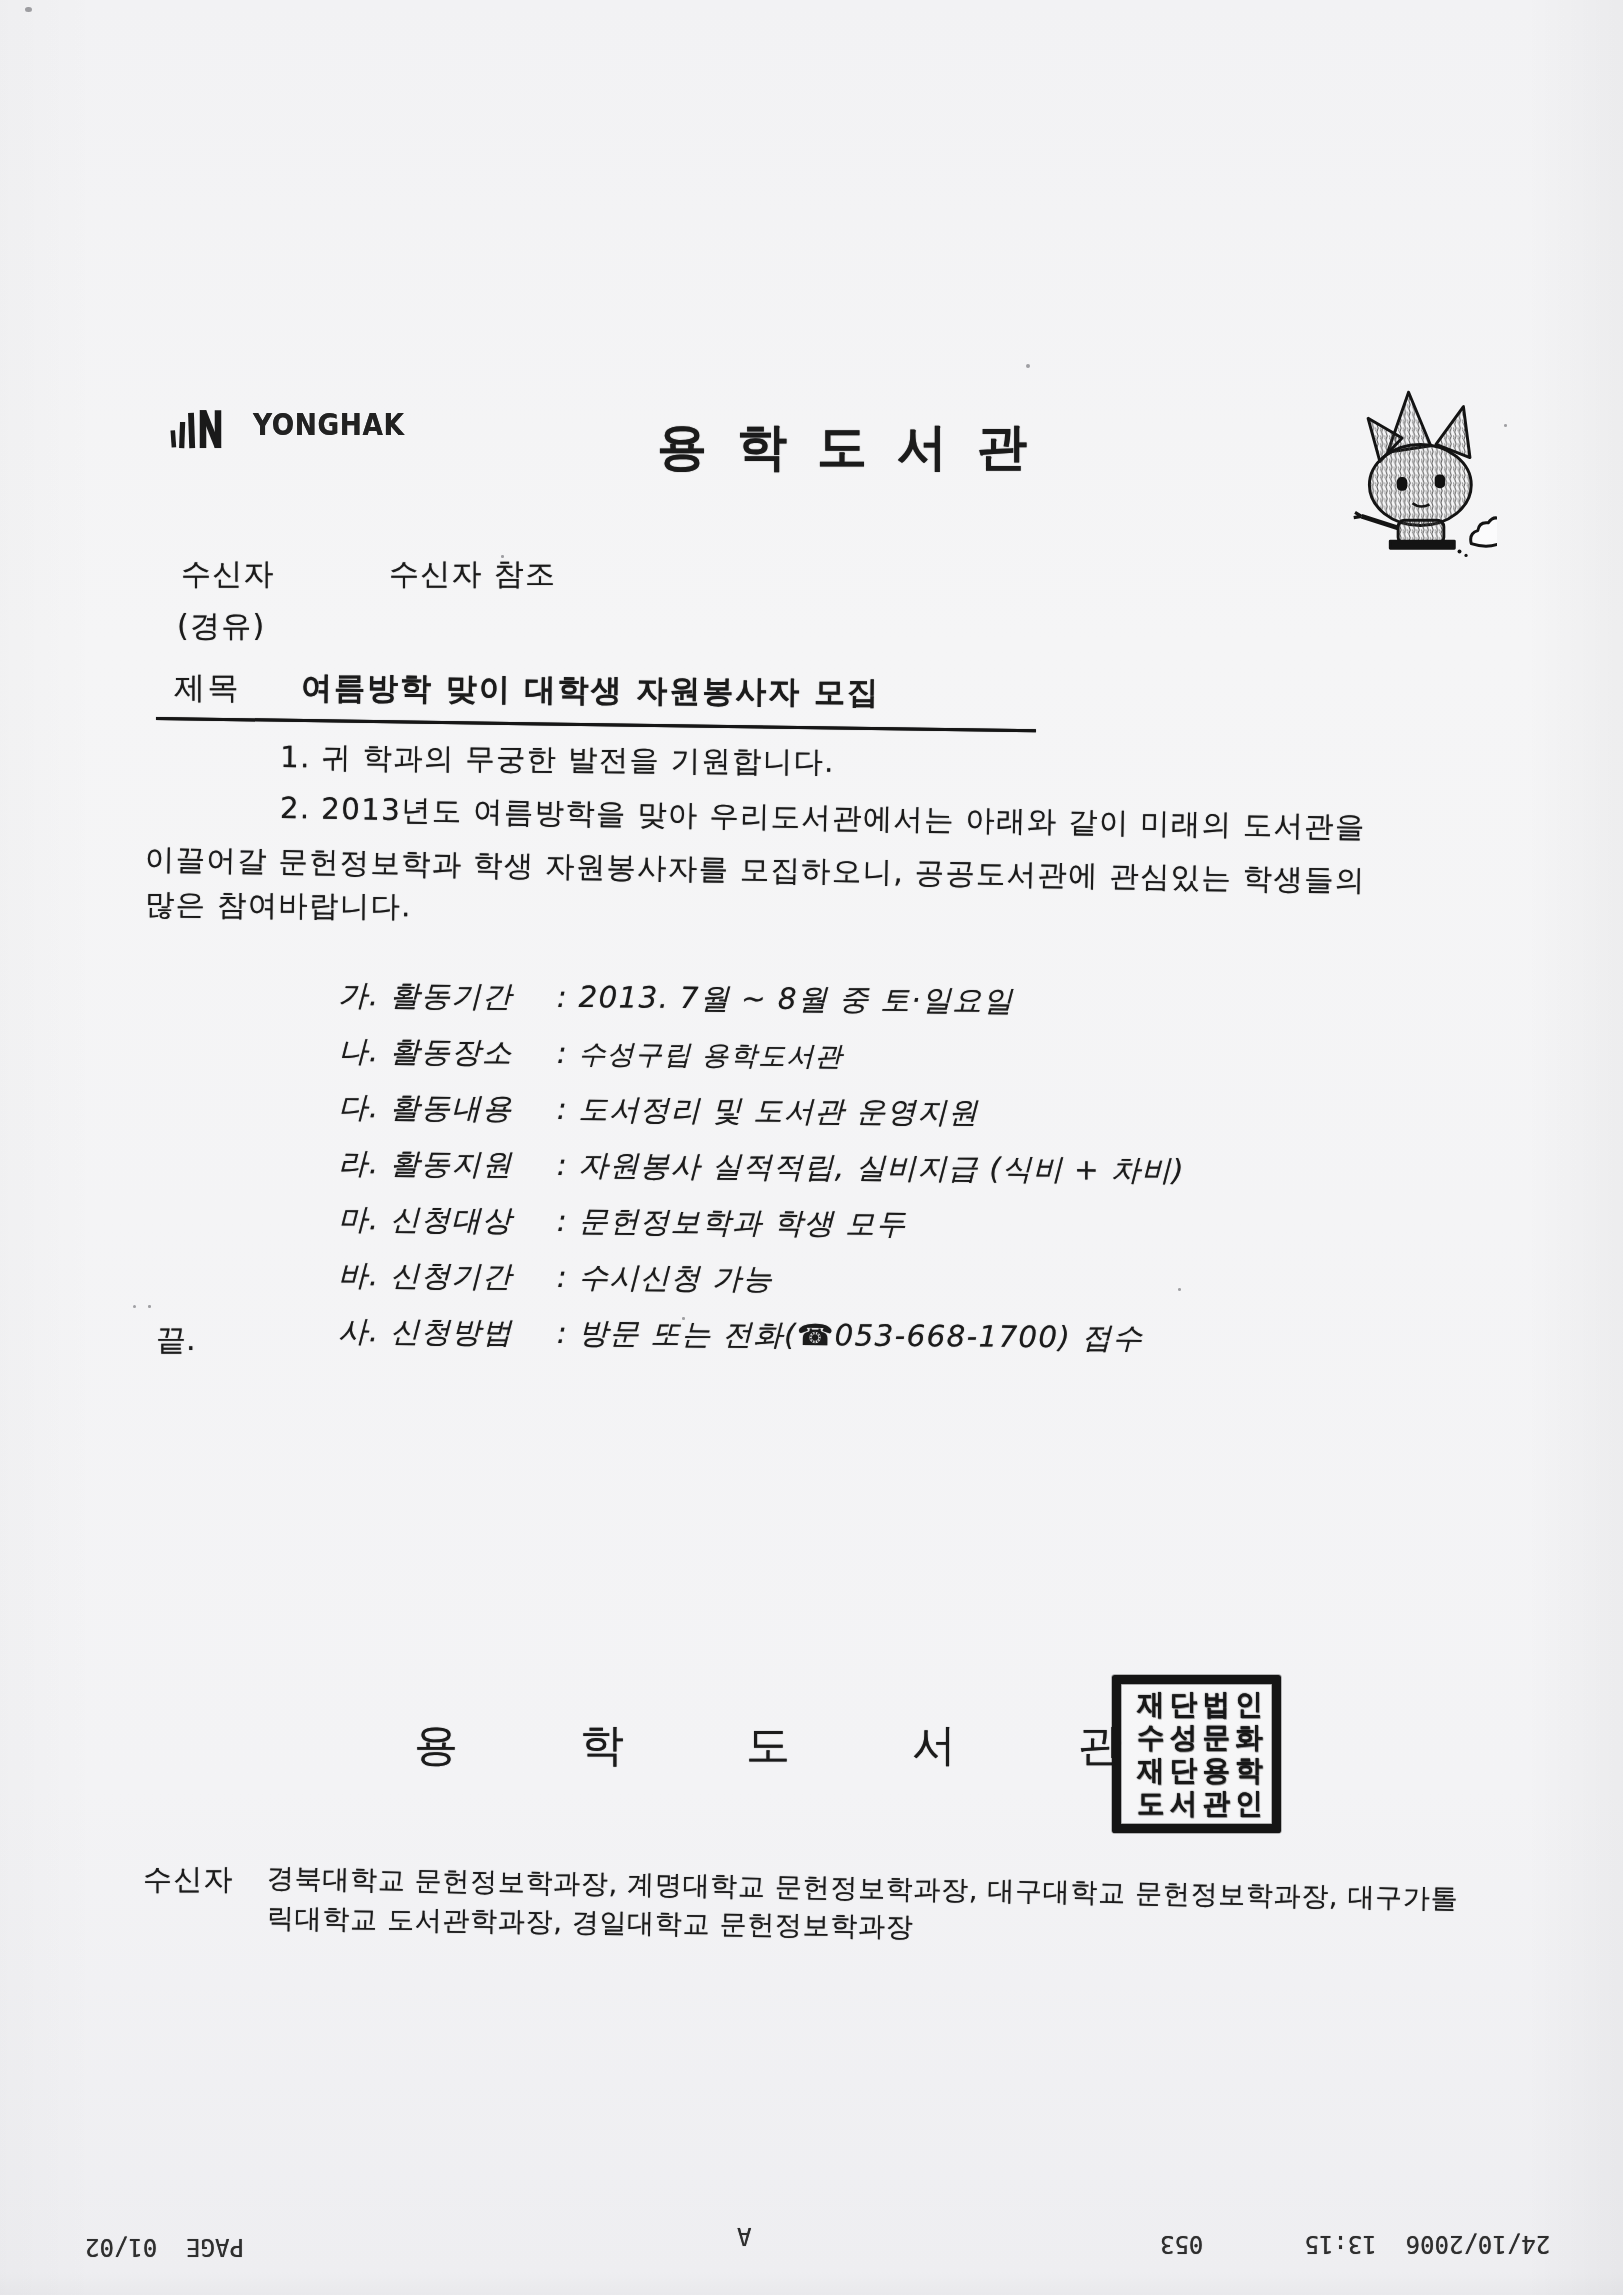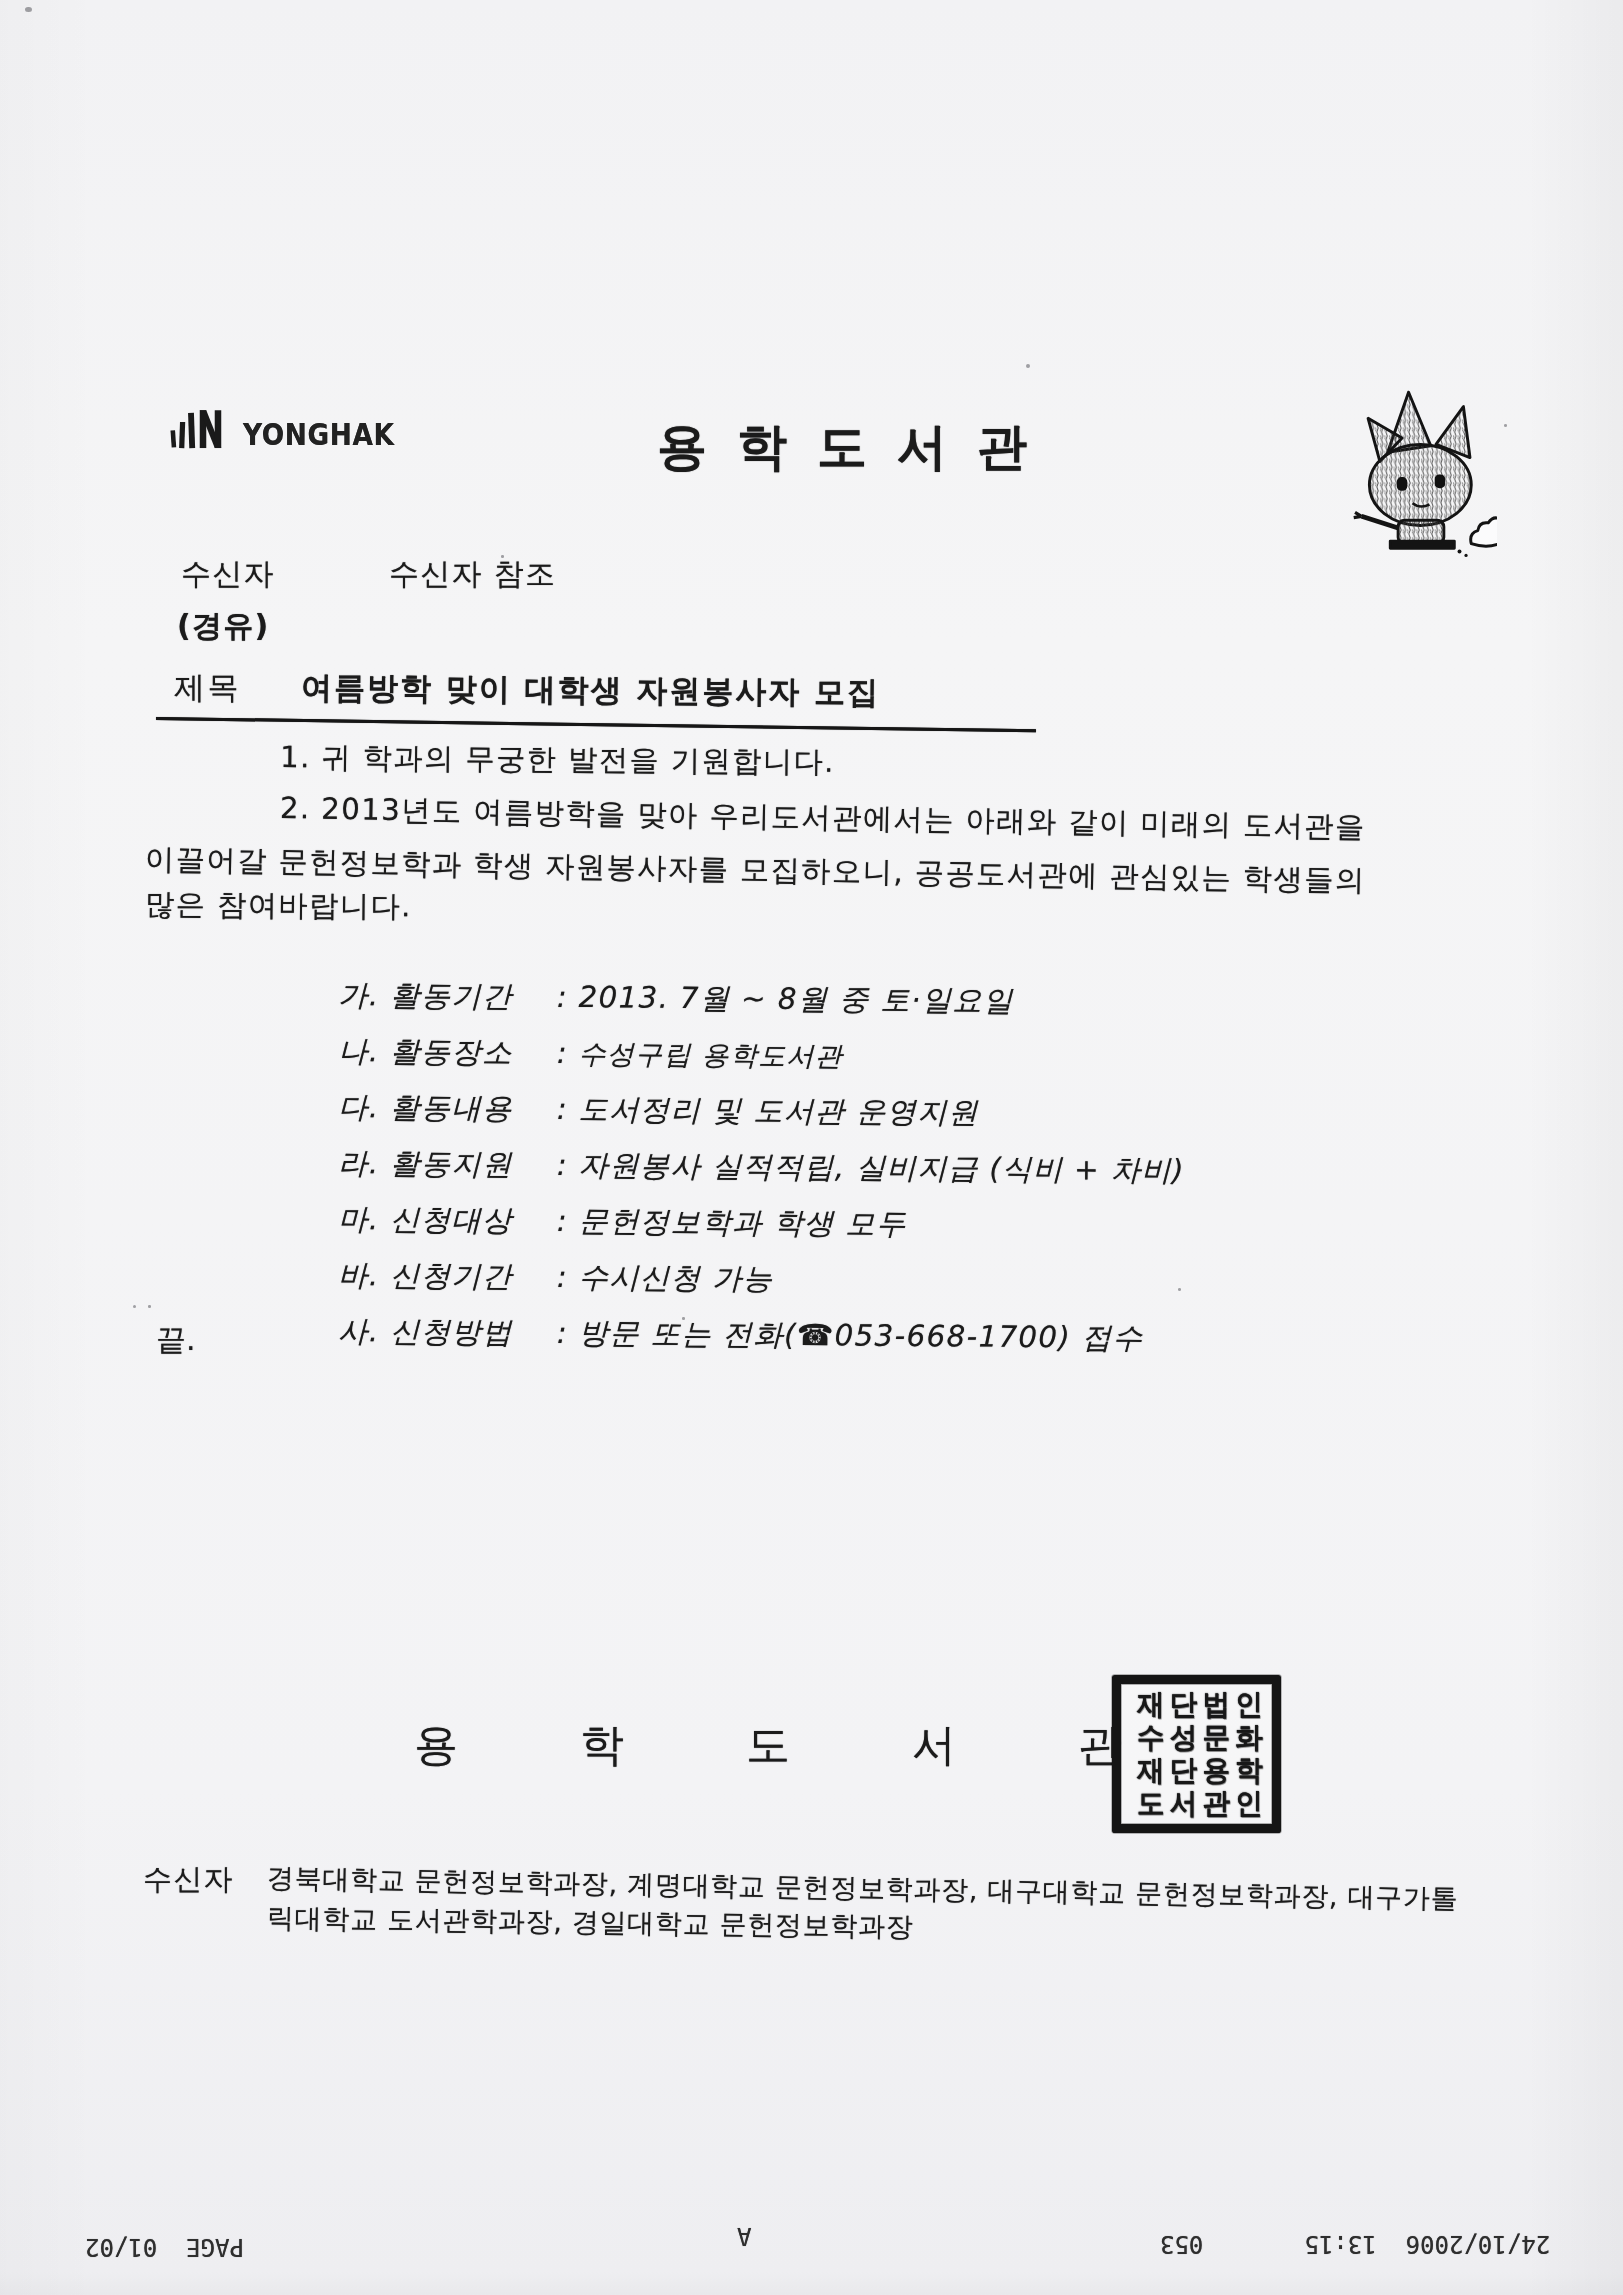--- a/index.html
+++ b/index.html
@@ -19,30 +19,30 @@
       linear-gradient(90deg, rgba(0,0,0,.015) 0%, rgba(0,0,0,0) 6%, rgba(0,0,0,0) 94%, rgba(0,0,0,.03) 100%),
       linear-gradient(180deg, #f2f2f4 0%, #f5f5f6 28%, #f3f3f5 78%, #eeeef1 99%, #e9e9ec 100%);
   }
   .abs{position:absolute;}
   .ink{color:var(--ink);text-shadow:0 0 0.9px rgba(25,25,25,.65);}
   .sk05{transform:rotate(.5deg);transform-origin:0 50%;}
   .sk08{transform:rotate(.8deg);transform-origin:0 50%;}
   .sk10{transform:rotate(1deg);transform-origin:0 50%;}
 
   
-  .logo{left:169px;top:407px;display:flex;align-items:flex-end;gap:6px;}
+  .logo{left:169px;top:407px;display:flex;align-items:flex-start;gap:16px;}
   .logo-text{font-size:30px;font-weight:bold;letter-spacing:0.7px;transform:scaleX(.88);transform-origin:0 100%;color:#222;text-shadow:0 0 0.7px rgba(0,0,0,.7);}
   .masthead-title{left:657px;top:414px;font-size:50px;font-weight:bold;letter-spacing:30px;text-shadow:0 0 1px rgba(20,20,20,.7);}
   .mascot{left:1343px;top:387px;}
 
   
   .f46{font-size:30px;letter-spacing:1.3px;}
   .recipient-label{left:181px;top:554px;}
   .recipient-value{left:349px;top:554px;margin-left:40px;}
-  .via{left:177px;top:606px;font-weight:bold;}
+  .via{left:177px;top:606px;}
 
   
   .subject-label{left:174px;top:667px;font-size:31px;font-weight:normal;letter-spacing:2.6px;}
   .subject-text{left:301px;top:667px;font-size:31px;font-weight:bold;letter-spacing:2px;}
   .subject-underline{left:156px;top:717px;width:880px;height:3.3px;background:#161616;box-shadow:0 0 0.7px #000;}
 
   
   .f45{font-size:29.4px;letter-spacing:1.3px;}
   .para1{left:280px;top:738px;}
   .p2l1{left:280px;top:789px;}

